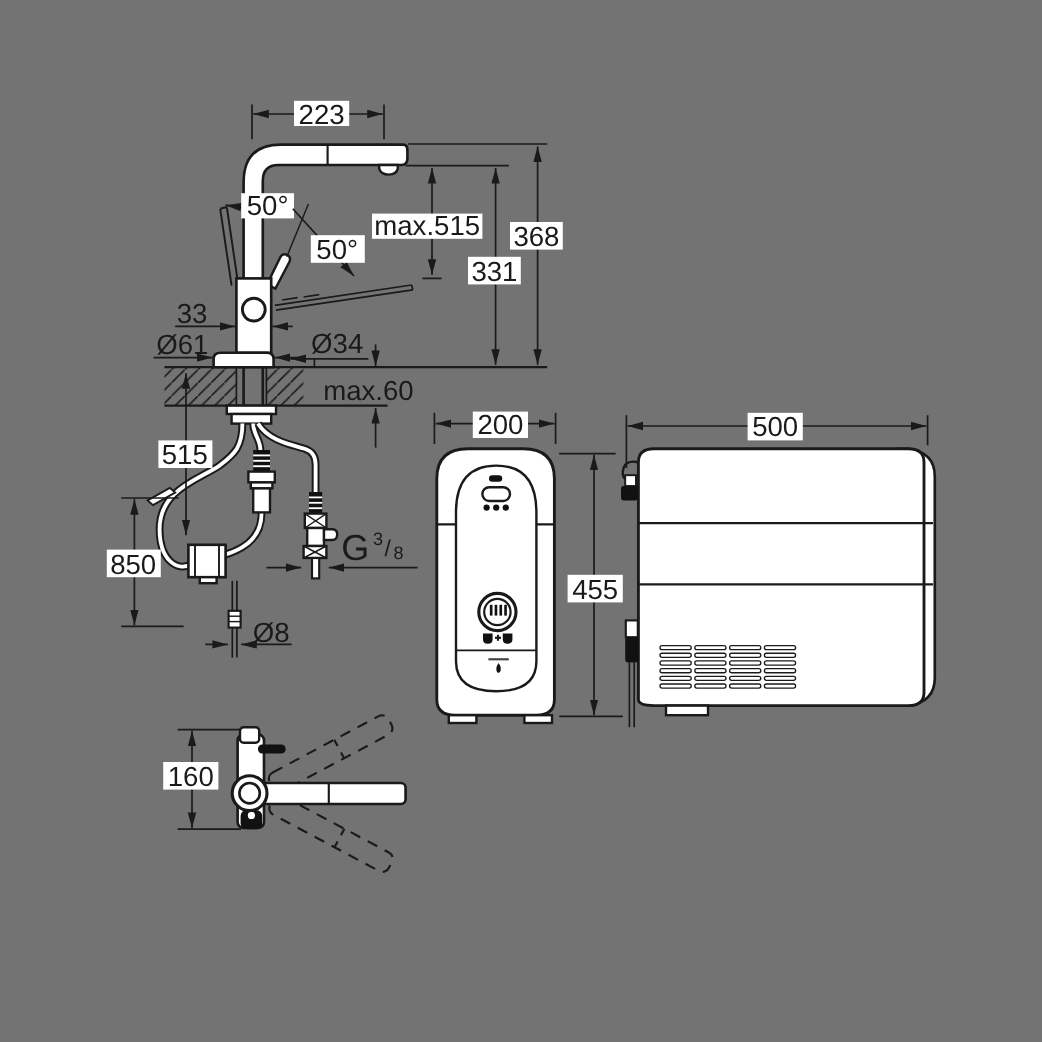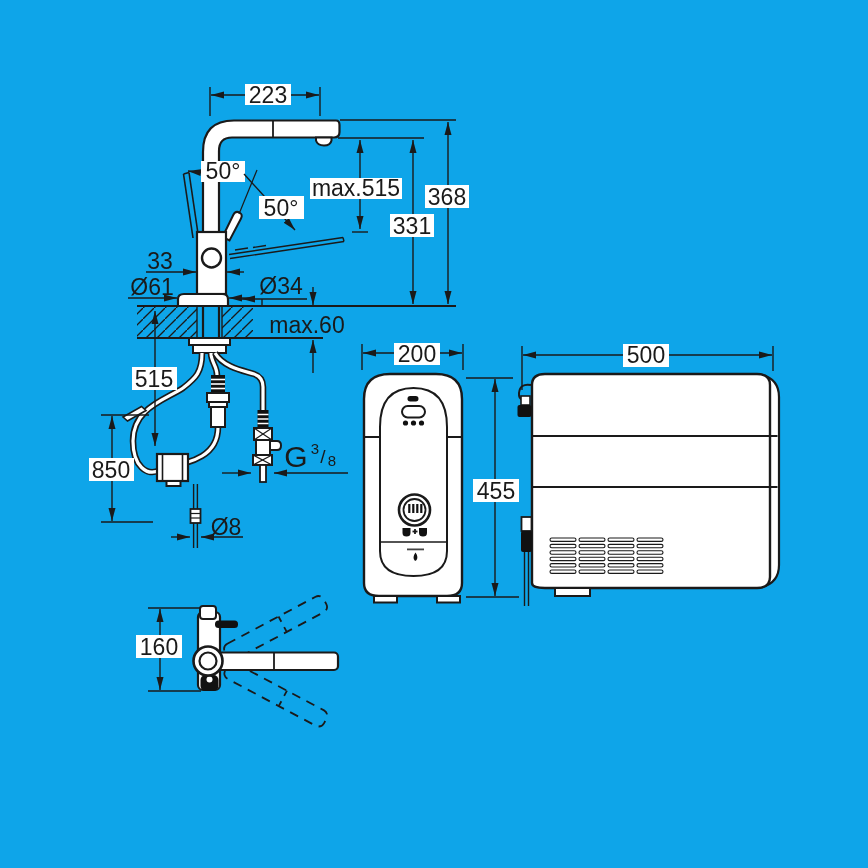--- a/index.html
+++ b/index.html
@@ -1,16 +1,16 @@
 <!DOCTYPE html>
 <html><head>
 <meta charset="utf-8">
 <style>
   html,body{margin:0;padding:0;background:#ffffff;}
-  .stage{width:868px;height:868px;position:relative;background:#0ea5e9;}
+  .stage{width:868px;height:868px;position:relative;background:#737373;}
   svg{display:block;}
   svg text{font-family:"Liberation Sans","DejaVu Sans",sans-serif;fill:#1a1a1a;}
   .dimtxt{font-size:23px;}
   .dimtxt-sm{font-size:15px;}
   .dimtxt-slash{font-size:19px;}
   .dimtxt-g{font-size:30px;}
   .ln{stroke:#1a1a1a;fill:none;}
   .w24{stroke-width:2.4;} .w22{stroke-width:2.2;} .w2{stroke-width:2;}
   .w18{stroke-width:1.8;} .w16{stroke-width:1.6;} .w14{stroke-width:1.4;}
   .w12{stroke-width:1.2;} .w11{stroke-width:1.1;}

